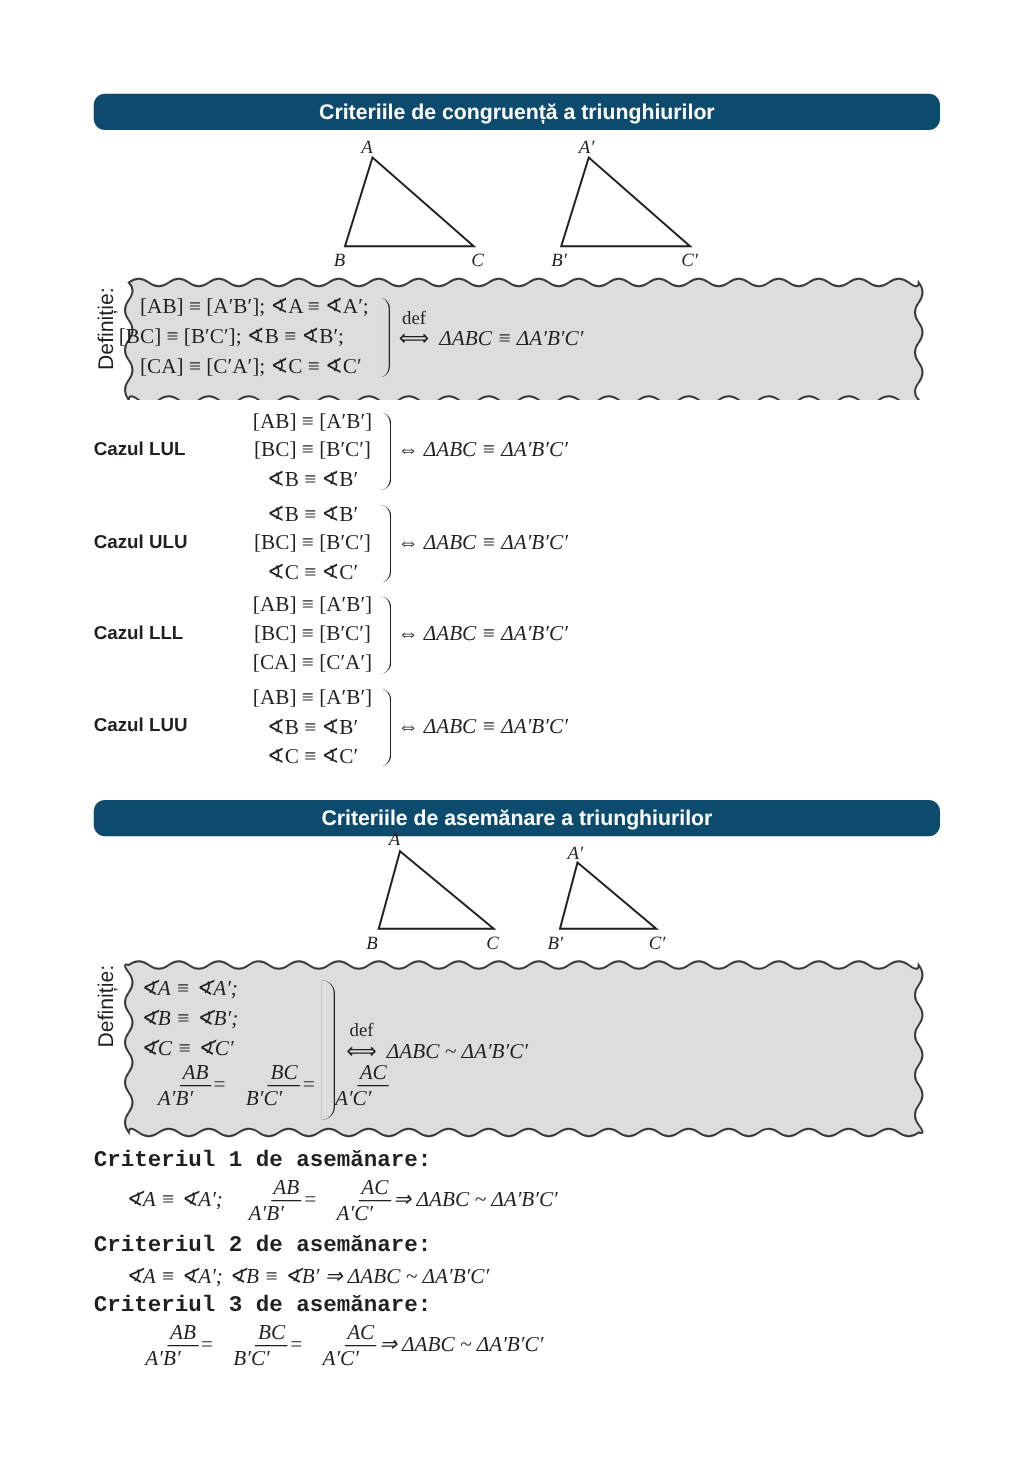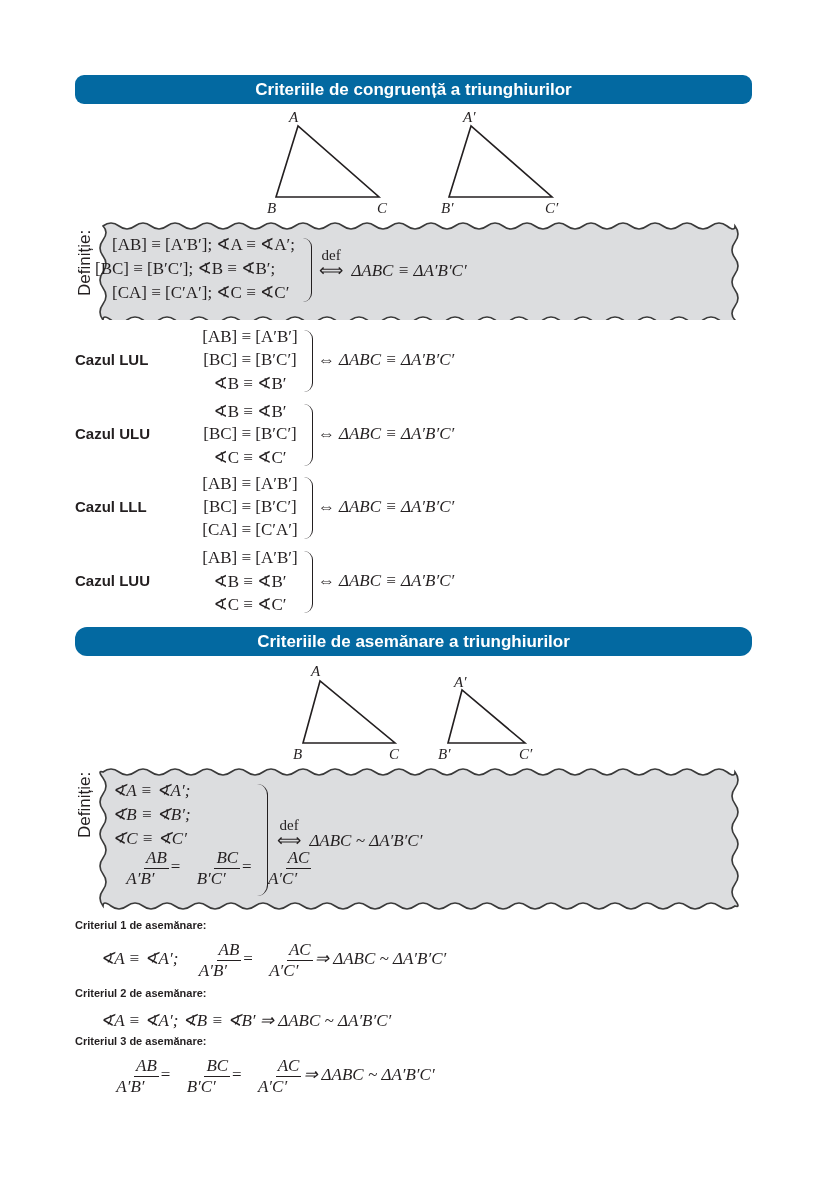--- a/index.html
+++ b/index.html
@@ -1,35 +1,35 @@
 <!DOCTYPE html>
 <html><head>
 <meta charset="utf-8">
 <style>
   html, body { margin: 0; padding: 0; background: #ffffff; }
   body { width: 828px; height: 1178px; position: relative; overflow: hidden;
          font-family: "Liberation Serif", serif; color: #231f20; }
   .banner { position: absolute; left: 75px; width: 677px; height: 29px;
-            background: #0369a1; border-radius: 9px;
+            background: #0c4a6e; border-radius: 9px;
             color: #ffffff; font-family: "Liberation Sans", sans-serif;
             font-weight: bold; font-size: 17px; text-align: center; line-height: 29px; }
   .tri-svg { position: absolute; }
   .tri-label { font-family: "Liberation Serif", serif; font-style: italic; font-size: 15px; fill: #231f20; }
   .defbox { position: absolute; }
   .defbox svg { position: absolute; left: 0; top: 0; }
   .def-label { position: absolute; font-family: "Liberation Sans", sans-serif;
                font-size: 17px; color: #231f20; transform: rotate(-90deg);
                transform-origin: left top; white-space: nowrap; }
   .math { font-family: "Liberation Serif", serif; font-size: 17px; white-space: nowrap; }
   .i { font-style: italic; }
   .line { position: absolute; }
   .case-label { position: absolute; font-family: "Liberation Sans", sans-serif;
                 font-weight: bold; font-size: 15px; }
-  .crit-label { position: absolute; font-family: Liberation Sans, sans-serif;
-                font-weight: bold; font-size: 11px; }
+  .crit-label { position: absolute; font-family: Liberation Mono, monospace;
+                font-weight: bold; font-size: 18px; }
   .frac { display: inline-block; vertical-align: middle; text-align: center; margin: 0 2px; }
   .frac .num { display: block; border-bottom: 1px solid #231f20; padding: 0 2px; font-style: italic; margin-left: 32px; }
   .frac .den { display: block; padding: 0 2px; font-style: italic; }
   .def-arrow { display: inline-block; position: relative; text-align: center; margin-right: 8px; }
   .def-arrow .over { position: absolute; top: -13px; left: 0; right: 0; font-size: 15px; }
   .center { text-align: center; }
   .rbrace { position: absolute; border-right: 1.5px solid #231f20; border-radius: 0 12px 12px 0; }
 </style>
 </head>
 <body>
@@ -94,21 +94,21 @@
 
 <div>
   <div class="case-label" style="left:75px;top:572px;">Cazul LUU</div>
   <div class="math line center" style="left:200px;top:548px;width:100px;">[AB] ≡ [A′B′]</div>
   <div class="math line center" style="left:200px;top:571px;width:100px;">∢B ≡ ∢B′</div>
   <div class="math line center" style="left:200px;top:594px;width:100px;">∢C ≡ ∢C′</div>
   <div class="rbrace" style="left:304px;top:551px;width:8px;height:62px;"></div>
   <div class="math line i" style="left:318px;top:571px;">⇔ ΔABC ≡ ΔA′B′C′</div>
 </div>
 
-<div class="banner" style="top:627px;border-radius:12px;">Criteriile de asemănare a triunghiurilor</div>
+<div class="banner" style="top:640px;">Criteriile de asemănare a triunghiurilor</div>
 
 <svg class="tri-svg" style="left:285px;top:660px;" width="270" height="105">
   <polygon points="35,21 18,83 110,83" fill="none" stroke="#231f20" stroke-width="1.6"></polygon>
   <text class="tri-label" x="26" y="16">A</text>
   <text class="tri-label" x="8" y="99">B</text>
   <text class="tri-label" x="104" y="99">C</text>
   <polygon points="177,30 163,83 240,83" fill="none" stroke="#231f20" stroke-width="1.6"></polygon>
   <text class="tri-label" x="169" y="27">A′</text>
   <text class="tri-label" x="153" y="99">B′</text>
   <text class="tri-label" x="234" y="99">C′</text>

